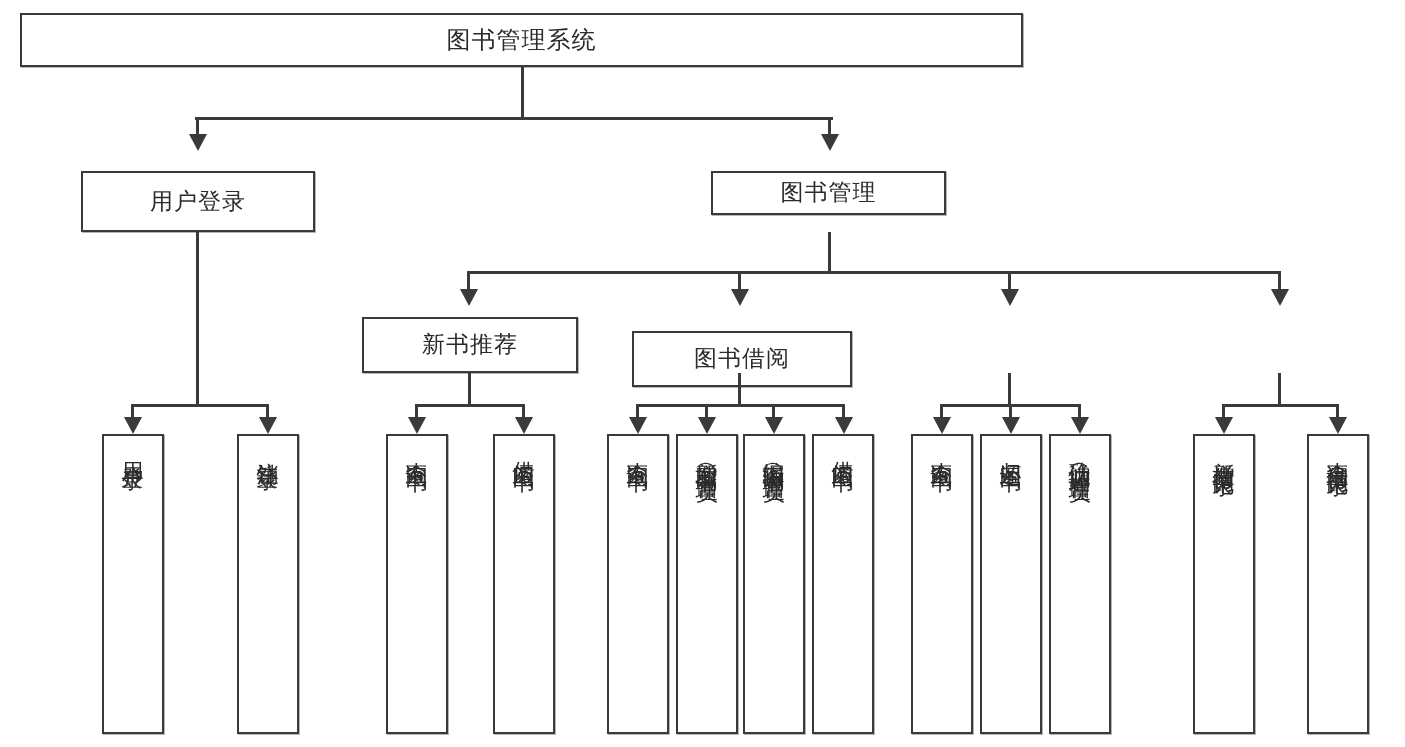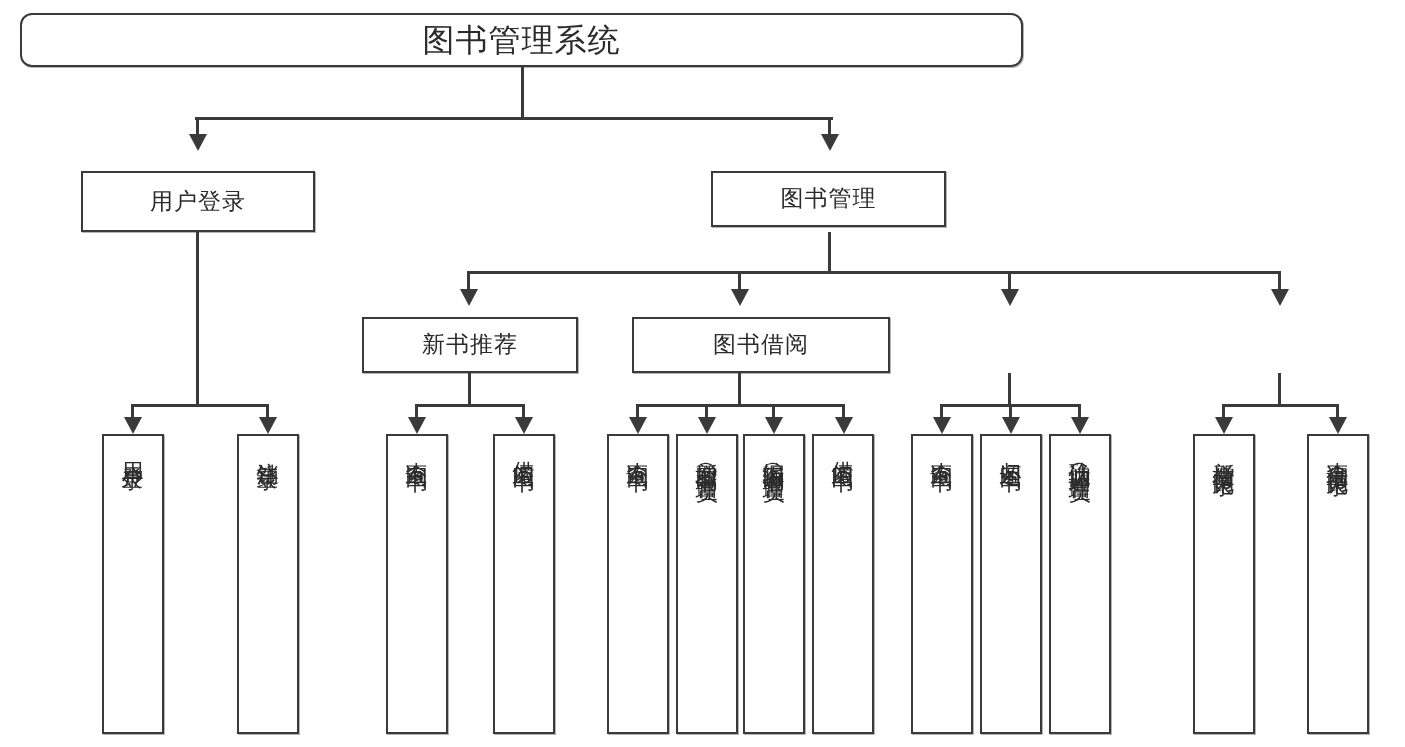--- a/index.html
+++ b/index.html
@@ -28,22 +28,21 @@
     color: #2b2b2b;
     box-shadow: 1px 1px 0 rgba(120,120,120,0.55);
   }
   .node.horiz {
     font-size: 23px;
     letter-spacing: 1px;
     line-height: 1.2;
     text-align: center;
   }
   .node.root {
-    font-size: 32px;
-    border-radius: 12px;
+    font-size: 24px;
   }
   .node.leaf {
     font-size: 22px;
     align-items: flex-start;
     justify-content: center;
     padding-top: 0px;
   }
   .vtext {
     writing-mode: vertical-rl;
     text-orientation: upright;
@@ -90,21 +89,21 @@
   <div class="conn vline" style="left:521px; top:67px; width:3px; height:51px;"></div>
   <div class="conn hline" style="left:195px; top:117px; width:638px; height:3px;"></div>
   <div class="conn vline" style="left:196px; top:117px; width:3px; height:23px;"></div>
   <div class="arrow" style="left:189px; top:134px;"></div>
   <div class="conn vline" style="left:828px; top:117px; width:3px; height:23px;"></div>
   <div class="arrow" style="left:821px; top:134px;"></div>
 
   <div class="node horiz" style="left:81px; top:171px; width:234px; height:61px;">
     <span>用户登录</span>
   </div>
-  <div class="node horiz" style="left:711px; top:171px; width:235px; height:56px;">
+  <div class="node horiz" style="left:711px; top:171px; width:235px; height:44px;">
     <span>图书管理</span>
   </div>
 
   <div class="conn vline" style="left:196px; top:232px; width:3px; height:174px;"></div>
   <div class="conn hline" style="left:131px; top:404px; width:137px; height:3px;"></div>
   <div class="conn vline" style="left:131px; top:404px; width:3px; height:18px;"></div>
   <div class="arrow" style="left:124px; top:417px;"></div>
   <div class="conn vline" style="left:266px; top:404px; width:3px; height:18px;"></div>
   <div class="arrow" style="left:259px; top:417px;"></div>
 
@@ -115,21 +114,21 @@
   <div class="conn vline" style="left:738px; top:271px; width:3px; height:24px;"></div>
   <div class="arrow" style="left:731px; top:289px;"></div>
   <div class="conn vline" style="left:1008px; top:271px; width:3px; height:24px;"></div>
   <div class="arrow" style="left:1001px; top:289px;"></div>
   <div class="conn vline" style="left:1278px; top:271px; width:3px; height:24px;"></div>
   <div class="arrow" style="left:1271px; top:289px;"></div>
 
   <div class="node horiz" style="left:362px; top:317px; width:216px; height:56px;">
     <span>新书推荐</span>
   </div>
-  <div class="node horiz" style="left:632px; top:317px; width:258px; height:56px;">
+  <div class="node horiz" style="left:632px; top:331px; width:220px; height:56px;">
     <span>图书借阅</span>
   </div>
 
   <div class="conn vline" style="left:468px; top:373px; width:3px; height:33px;"></div>
   <div class="conn hline" style="left:415px; top:404px; width:110px; height:3px;"></div>
   <div class="conn vline" style="left:415px; top:404px; width:3px; height:18px;"></div>
   <div class="arrow" style="left:408px; top:417px;"></div>
   <div class="conn vline" style="left:522px; top:404px; width:3px; height:18px;"></div>
   <div class="arrow" style="left:515px; top:417px;"></div>
 

